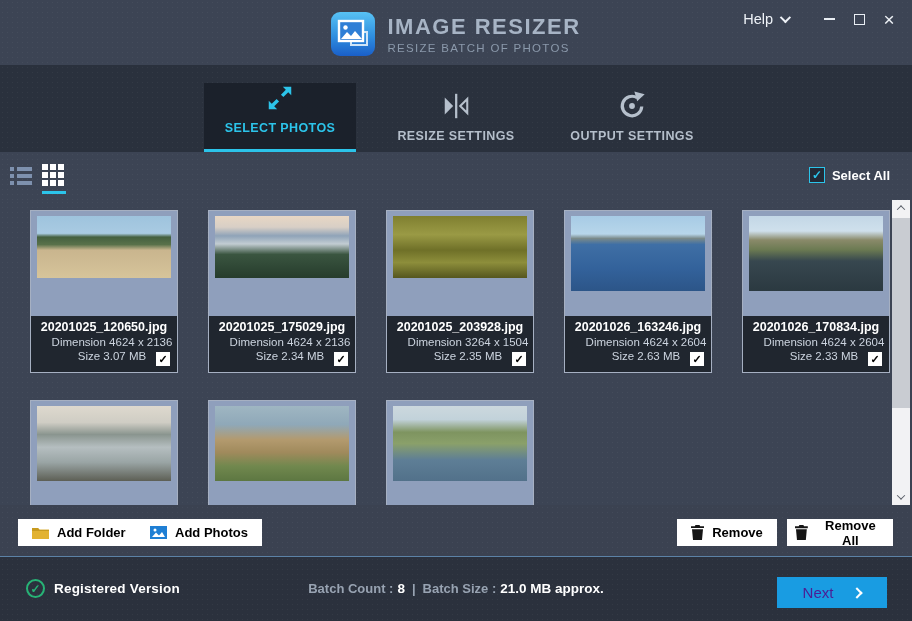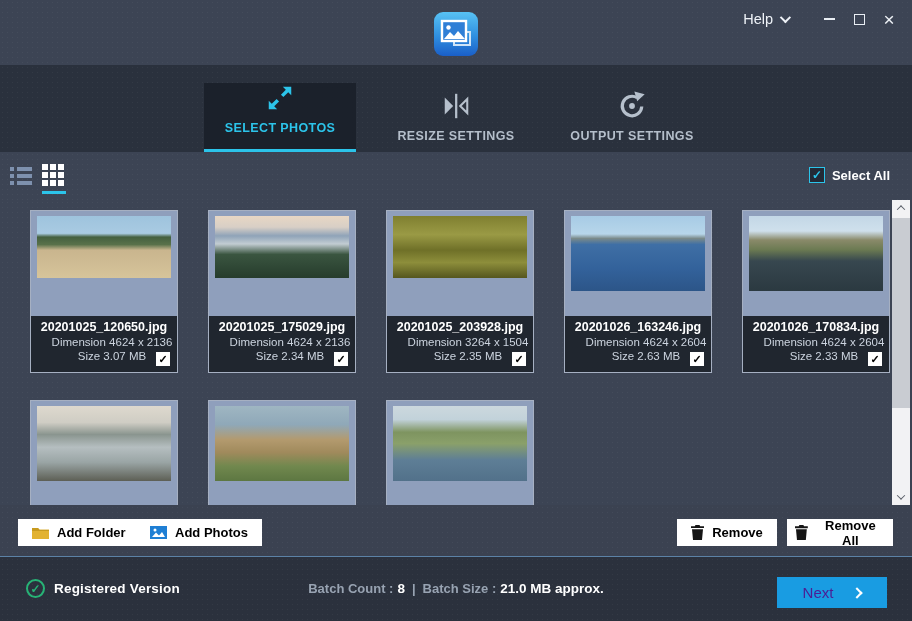--- a/index.html
+++ b/index.html
@@ -97,20 +97,24 @@
             <stop offset="0.55" stop-color="#2f8fe0"></stop>
             <stop offset="1" stop-color="#1a5fc8"></stop>
         </linearGradient>
       </defs>
       <rect width="44" height="44" rx="9" fill="url(#appg)"></rect>
       <rect x="20" y="20" width="16" height="13" fill="none" stroke="#cfe4f7" stroke-width="2"></rect>
       <rect x="8" y="9" width="24" height="20" fill="#2f7fd6" stroke="#ffffff" stroke-width="2.4"></rect>
       <circle cx="14.5" cy="15.5" r="2.2" fill="#ffffff"></circle>
       <path d="M10 27 l6 -7 4 4 4 -5 7 8 z" fill="#ffffff"></path>
     </svg>
+    <div class="brand-text">
+      <div class="t1">IMAGE RESIZER</div>
+      <div class="t2">RESIZE BATCH OF PHOTOS</div>
+    </div>
   </div>
   <div class="winmenu">
     <div class="help">
       <span>Help</span>
       <span class="chev-down"></span>
     </div>
     <div class="winbtn">
         <span class="minbar"></span>
       </div>
     <div class="winbtn">

